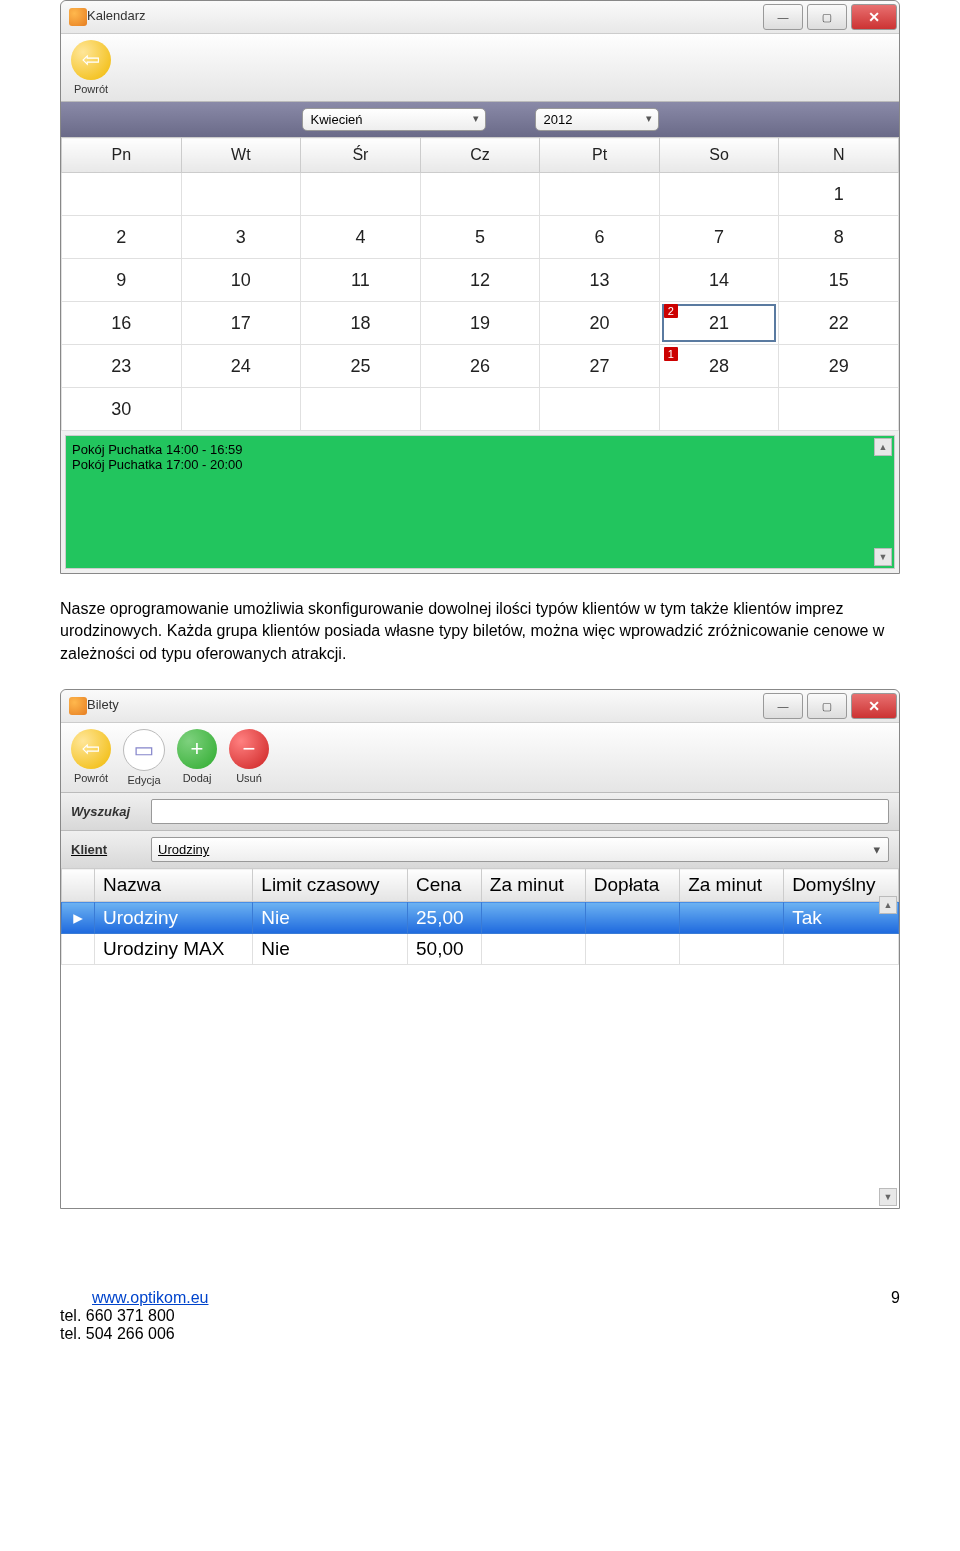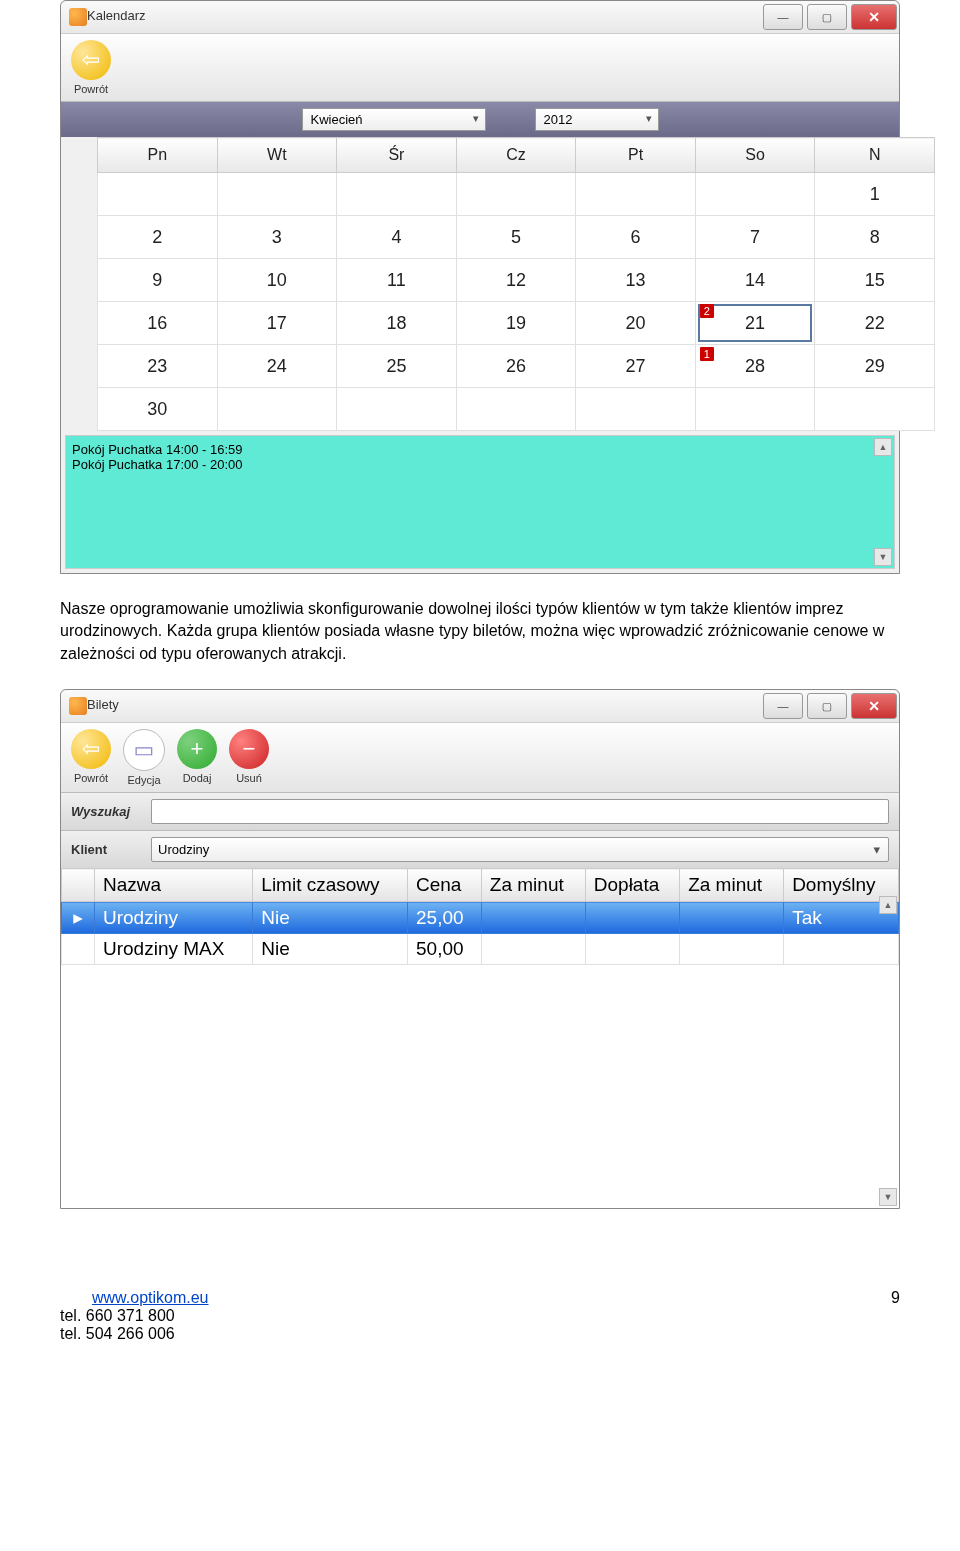--- a/index.html
+++ b/index.html
@@ -111,41 +111,40 @@
 .month-bar {
   background: linear-gradient(#8a8aa8, #6a6a88);
   padding: 6px 10px;
   display: flex;
   gap: 6px;
   justify-content: center;
 }
 .dropdown {
   background: linear-gradient(#fff, #eee);
   border: 1px solid #999;
-  border-radius: 0;
+  border-radius: 5px;
   padding: 3px 24px 3px 8px;
   font-size: 13px;
   position: relative;
   display: inline-block;
 }
 .dropdown.month { width: 150px; }
 .dropdown.year { width: 90px; margin-left: 43px; }
 .dropdown::after {
   content: "▾";
   position: absolute;
   right: 6px;
   top: 3px;
   color: #555;
   font-size: 11px;
 }
 .calendar-table {
   width: 100%;
   border-collapse: collapse;
   background: #fff;
-  margin-left: 36px;
 }
 .calendar-table th {
   background: linear-gradient(#fefefe, #e8e8e8);
   border: 1px solid #ccc;
   padding: 8px;
   font-size: 16px;
   font-weight: normal;
   color: #222;
 }
 .calendar-table td {
@@ -177,21 +176,21 @@
   top: 2px;
   left: 4px;
   background: #c00;
   color: #fff;
   font-size: 11px;
   padding: 0 4px;
   line-height: 14px;
   border-radius: 1px;
 }
 .events-box {
-  background: #5eead4;
+  background: #22c55e;
   border: 1px solid #ccc;
   margin: 4px;
   padding: 6px;
   font-size: 13px;
   height: 120px;
   position: relative;
 }
 .scroll-arrow {
   position: absolute;
   right: 2px;
@@ -235,20 +234,21 @@
   padding: 4px 6px;
   font-size: 13px;
   border-radius: 2px;
 }
 .klient-bar {
   background: linear-gradient(#f0f0f0, #d8d8d8);
   padding: 6px 10px;
   display: flex;
   align-items: center;
   gap: 10px;
+  text-decoration: underline;
 }
 .klient-bar label {
   font-size: 13px;
   font-weight: bold;
   color: #333;
   width: 70px;
 }
 .klient-dropdown {
   flex: 1;
   border: 1px solid #999;

